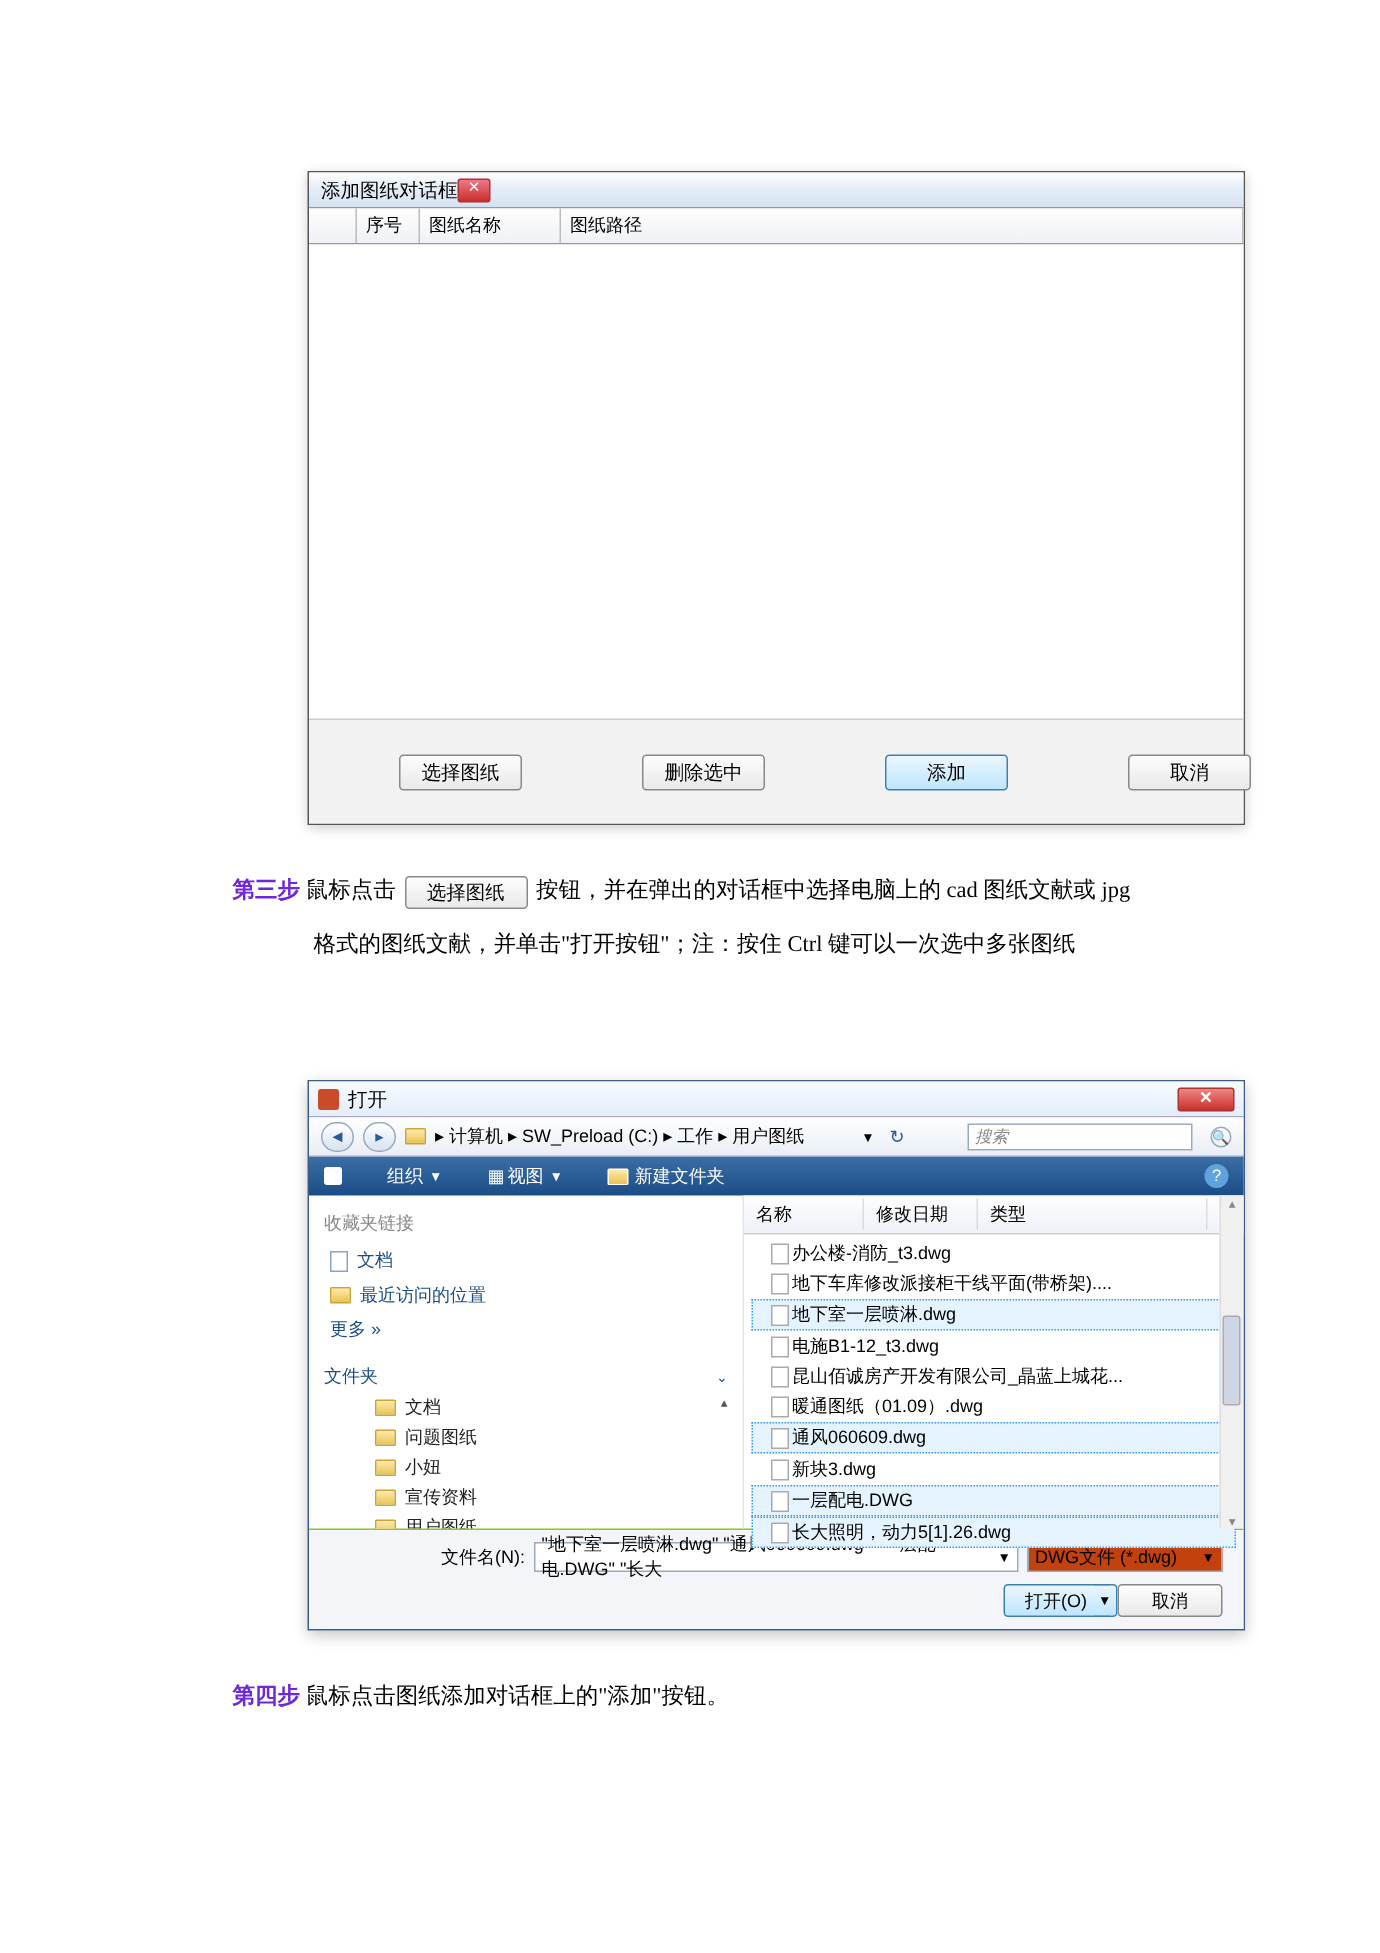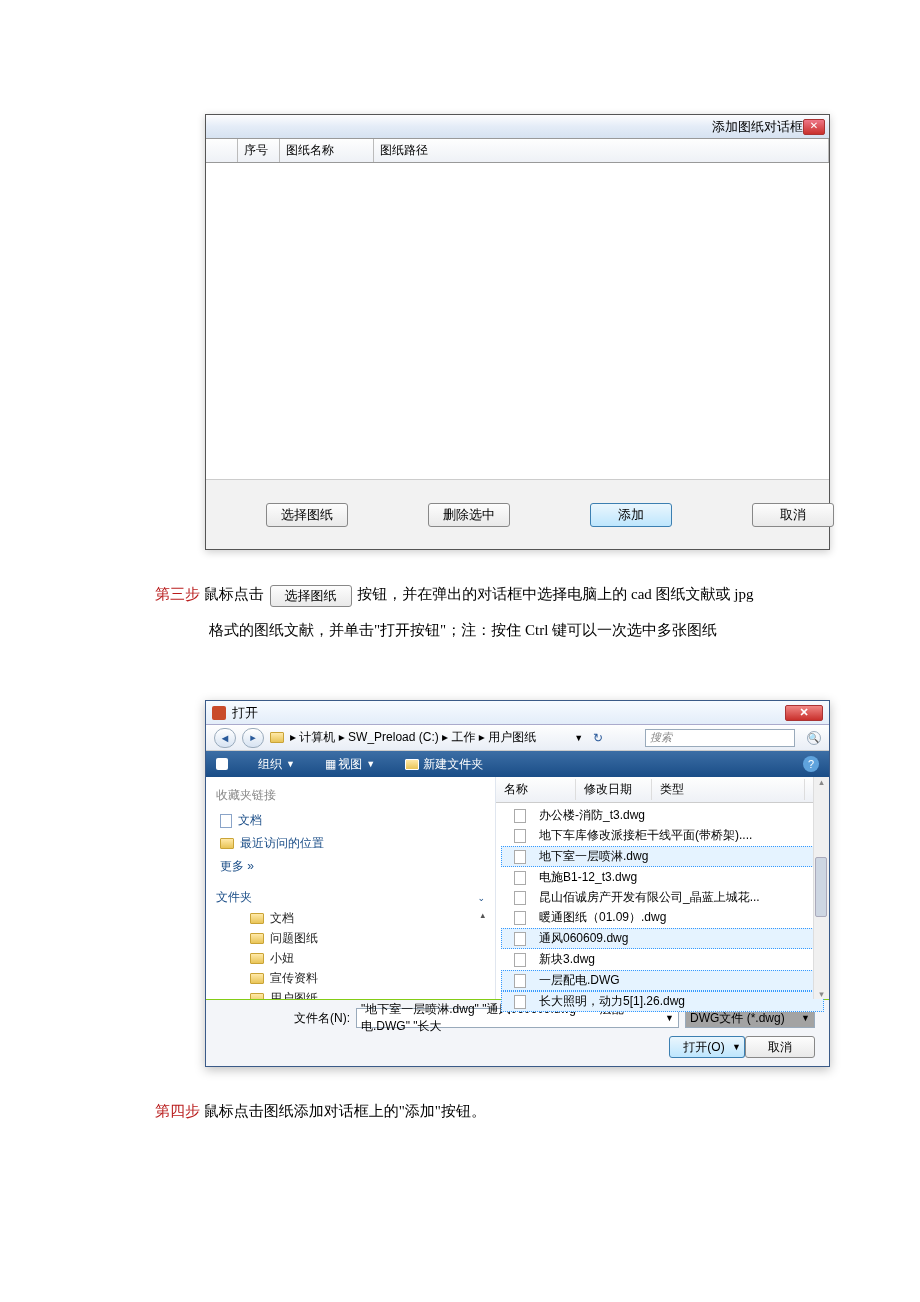--- a/index.html
+++ b/index.html
@@ -1,37 +1,37 @@
 <!DOCTYPE html>
 <html><head>
 <meta charset="utf-8">
 <style>
 *{box-sizing:border-box;margin:0;padding:0}
 body{font-family:"Microsoft YaHei","SimSun",Arial,sans-serif;background:#fff;font-size:13px;color:#000;width:920px;margin:0 auto}
 .page{padding:0 0 40px 0}
 
 
 .dialog1{margin:114px 90px 0 205px;border:1px solid #555;background:#fff;box-shadow:0 2px 8px rgba(0,0,0,.2)}
-.titlebar1{height:24px;display:flex;align-items:center;justify-content:flex-end;padding:0 4px 0 8px;background:linear-gradient(#fdfdfe,#e4ecf7 50%,#d6e2f1);border-bottom:1px solid #999;font-size:13px}
+.titlebar1{height:24px;display:flex;align-items:center;justify-content:flex-start;padding:0 4px 0 8px;background:linear-gradient(#fdfdfe,#e4ecf7 50%,#d6e2f1);border-bottom:1px solid #999;font-size:13px}
 .close-btn{width:22px;height:16px;background:linear-gradient(#e78,#c9302c);border:1px solid #a33;border-radius:2px;color:#fff;font-size:10px;line-height:12px;text-align:center;cursor:pointer}
 .headerrow{display:flex;background:linear-gradient(#fefefe,#eef1f6);border-bottom:1px solid #999;font-size:12px}
 .headerrow .cell{border-right:1px solid #bbb;padding:3px 6px}
 .cell-a{width:32px}.cell-b{width:42px}.cell-c{width:94px}.cell-d{flex:1}
 .listbody1{height:316px;background:#fff}
 .btnrow1{height:70px;display:flex;align-items:center;gap:80px;padding:0 60px;border-top:1px solid #ccc;background:#f2f2f2;justify-content:space-between}
 .btn{min-width:82px;height:24px;background:linear-gradient(#fdfdfd,#e9e9e9);border:1px solid #888;border-radius:3px;font-size:13px;cursor:pointer;display:flex;align-items:center;justify-content:center;padding:0 14px}
 .btn-primary{background:linear-gradient(#eaf6fd,#bee6fd);border-color:#3c7fb1}
 
 
 .step{margin:26px 90px 0 155px;font-size:15px;line-height:2.4;font-family:"SimSun",serif}
-.step-label{color:#b91c1c;font-weight:normal}
+.step-label{color:#6d28d9;font-weight:bold}
 .inline-btn{display:inline-flex;vertical-align:middle;min-width:74px;height:22px;font-size:13px;margin:0 2px}
 
 
-.dialog2{margin:52px 90px 0 205px;border:1px solid #3a5a88;background:#fff;box-shadow:0 3px 10px rgba(0,0,0,.25)}
+.dialog2{margin:72px 90px 0 205px;border:1px solid #3a5a88;background:#fff;box-shadow:0 3px 10px rgba(0,0,0,.25)}
 .titlebar2{height:24px;display:flex;align-items:center;padding:0 6px;background:linear-gradient(#f7fbff,#e3edf9);border-bottom:1px solid #aac}
 .titlebar2 .ico{width:14px;height:14px;background:#c94b2a;border-radius:2px;margin-right:6px;display:inline-block}
 .close-btn2{width:38px;height:16px;margin-left:auto;background:linear-gradient(#f08784,#c9302c);border:1px solid #a33;border-radius:2px;color:#fff;font-size:11px;line-height:13px;text-align:center;font-weight:bold;cursor:pointer}
 .navbar{height:26px;display:flex;align-items:center;background:linear-gradient(#fefefe,#e9eef6);border-bottom:1px solid #ccc;font-size:12px;padding:0 8px;gap:6px}
 .navbtn{width:22px;height:20px;border:1px solid #9ab;border-radius:10px;background:linear-gradient(#fff,#d7e3f2);display:flex;align-items:center;justify-content:center;font-size:11px;color:#2a5a9a}
 .crumb{color:#000}
 .search{margin-left:auto;width:150px;height:18px;border:1px solid #9ab;background:#fff;font-size:11px;color:#888;padding:0 4px;display:flex;align-items:center;font-style:italic}
 .search-ico{margin-left:6px;width:14px;height:14px;border:1px solid #9ab;border-radius:7px;display:flex;align-items:center;justify-content:center;font-size:9px;color:#2a5a9a}
 .toolbar2{height:26px;display:flex;align-items:center;background:linear-gradient(#3c6ea5,#1a4d87);color:#fff;font-size:12px;padding:0 10px;gap:30px}
 .toolbar2 .tbtn{display:flex;align-items:center;gap:4px;cursor:pointer}
@@ -42,29 +42,29 @@
 .fav-item{display:flex;align-items:center;gap:6px;margin:4px 0 6px 4px;color:#1a4d87;cursor:pointer}
 .folder-head{color:#1a4d87;margin:14px 0 4px;display:flex;align-items:center;justify-content:space-between}
 .folder-item{display:flex;align-items:center;gap:6px;margin:3px 0 3px 34px;color:#222;cursor:pointer}
 .fld-ico{width:14px;height:11px;background:linear-gradient(#ffe9a8,#e8c457);border:1px solid #caa437;border-radius:1px}
 .doc-ico{width:12px;height:14px;background:#fff;border:1px solid #8aa4c8}
 .rightpane{flex:1;font-size:12px;position:relative}
 .colrow{display:flex;background:linear-gradient(#fefefe,#eef1f6);border-bottom:1px solid #ccc;padding:2px 0}
 .colrow .c{padding:2px 8px;border-right:1px solid #ddd}
 .c1{width:80px}.c2{width:76px}.c3{flex:1}
 .filelist{padding:2px 0}
-.file{display:flex;align-items:center;gap:13px;padding:1px 6px 1px 12px;margin:1px 6px;cursor:pointer}
+.file{display:flex;align-items:center;gap:2px;padding:1px 6px 1px 12px;margin:1px 6px;cursor:pointer}
 .file .fico{width:12px;height:14px;background:#fff;border:1px solid #aaa;flex-shrink:0}
 .file.sel{background:#e5f3ff;border:1px dotted #3399ff;margin:0 5px}
 .scroll-v{position:absolute;right:0;top:0;bottom:0;width:16px;background:#f0f0f0;border-left:1px solid #ddd}
 .scroll-thumb{position:absolute;right:2px;width:12px;background:#cdd6e2;border:1px solid #aab;border-radius:2px}
 .footer2{padding:8px 14px;background:#f3f5f9;border-top:1px solid #84cc16;font-size:12px}
 .fn-row{display:flex;align-items:center;gap:6px;margin-bottom:8px}
 .fn-input{flex:1;height:20px;border:1px solid #9ab;background:#fff;padding:0 4px;font-size:12px;display:flex;align-items:center}
-.filter{width:130px;height:20px;border:1px solid #9ab;background:#a3a3a3;padding:0 4px;font-size:12px;display:flex;align-items:center;justify-content:space-between}
+.filter{width:130px;height:20px;border:1px solid #9ab;background:#c2410c;padding:0 4px;font-size:12px;display:flex;align-items:center;justify-content:space-between}
 .btn-row2{display:flex;justify-content:flex-end;}
 .btn2{min-width:70px;height:22px;background:linear-gradient(#fdfdfd,#e9e9e9);border:1px solid #888;border-radius:3px;font-size:12px;display:flex;align-items:center;justify-content:center;cursor:pointer}
 .btn2-primary{background:linear-gradient(#eaf6fd,#bee6fd);border-color:#3c7fb1}
 .split-arrow{width:16px;height:22px;border:1px solid #3c7fb1;border-left:none;background:linear-gradient(#eaf6fd,#bee6fd);border-radius:0 3px 3px 0;display:flex;align-items:center;justify-content:center;font-size:9px;cursor:pointer;margin-left:-10px}
 .chev{font-size:9px}
 </style>
 </head>
 <body>
 
 <div class="page">

